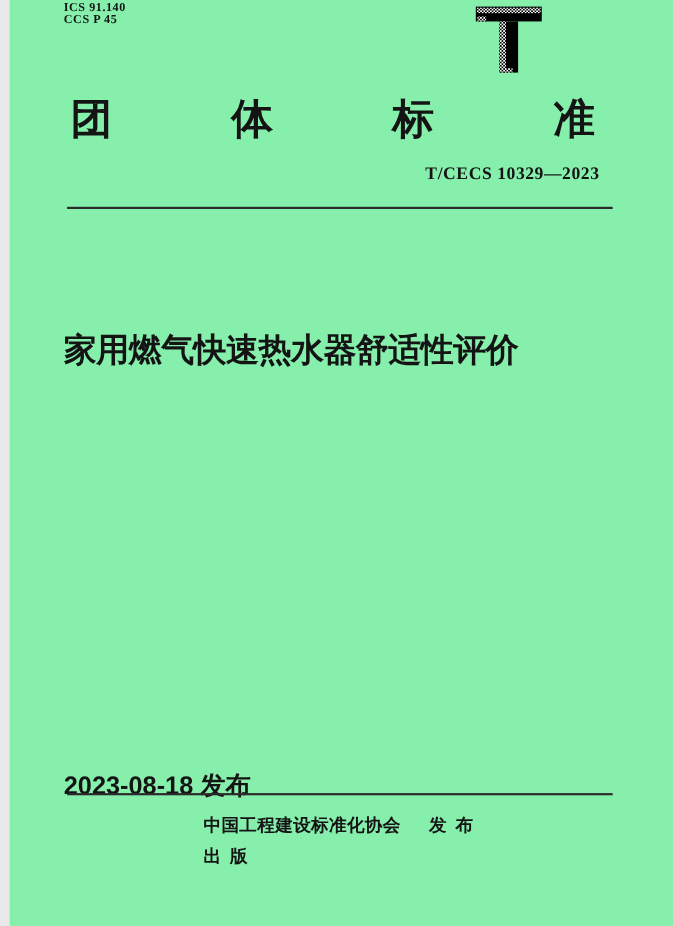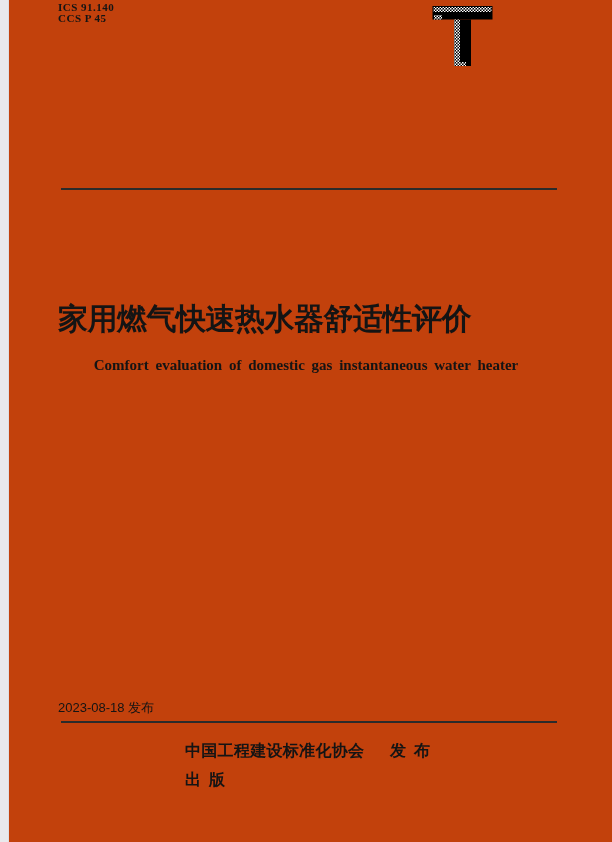--- a/index.html
+++ b/index.html
@@ -6,21 +6,21 @@
     margin: 0;
     padding: 0;
     background: #f2f2f2;
     font-family: "Liberation Sans", "DejaVu Sans", sans-serif;
   }
   .page {
     position: relative;
     width: 612px;
     height: 842px;
     margin: 0 auto;
-    background: #c2410c;
+    background: #86efac;
     overflow: hidden;
     color: #141414;
   }
   .scan-edge {
     position: absolute;
     left: 0; top: 0;
     width: 8px; height: 842px;
     background: #e9e9ec;
     border-right: 1px solid #dfdfe3;
   }
@@ -84,22 +84,22 @@
     font-weight: bold;
     font-size: 15px;
     word-spacing: 3px;
   }
   .dates-row {
     position: absolute;
     left: 58px; top: 699px;
     width: 492px;
     display: flex;
     justify-content: space-between;
-    font-size: 13px;
-    font-weight: normal;
+    font-size: 23px;
+    font-weight: bold;
     text-align: center;
   }
   .publisher-block {
     position: absolute;
     left: 185px; top: 741px;
     width: 245px;
   }
   .publisher-row {
     display: flex;
     justify-content: space-between;
@@ -141,27 +141,28 @@
       </pattern>
     </defs>
     <rect x="0.5" y="1" width="60" height="13.5" fill="#000"></rect>
     <rect x="22" y="14.5" width="17" height="46.5" fill="#000"></rect>
     <rect x="1.5" y="2" width="58" height="5" fill="url(#checker)"></rect>
     <rect x="2" y="10" width="8" height="4.5" fill="url(#checker)"></rect>
     <rect x="22" y="14.5" width="6" height="44" fill="url(#checker)"></rect>
     <rect x="22" y="57" width="12" height="4" fill="url(#checker)"></rect>
   </svg>
 
+  <div class="doc-type">团体标准</div>
 
+  <div class="std-number">T/CECS 10329—2023</div>
 
   <div class="rule rule-top"></div>
 
   <div class="title-zh">家用燃气快速热水器舒适性评价</div>
 
-  <div class="title-en">Comfort evaluation of domestic gas instantaneous water heater</div>
 
   <div class="dates-row">
     <span>2023-08-18 发布</span>
   </div>
 
   <div class="rule rule-bottom"></div>
 
   <div class="publisher-block">
     <div class="publisher-row">
       <span class="publisher-name">中国工程建设标准化协会</span>

